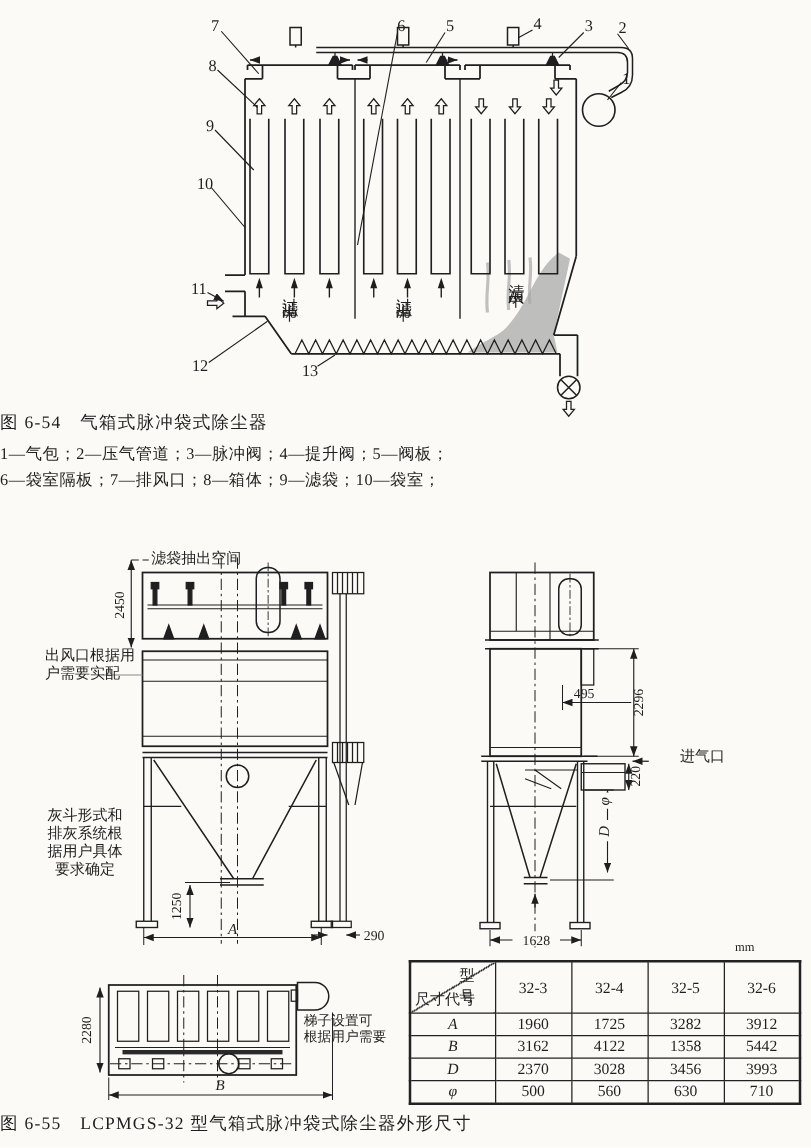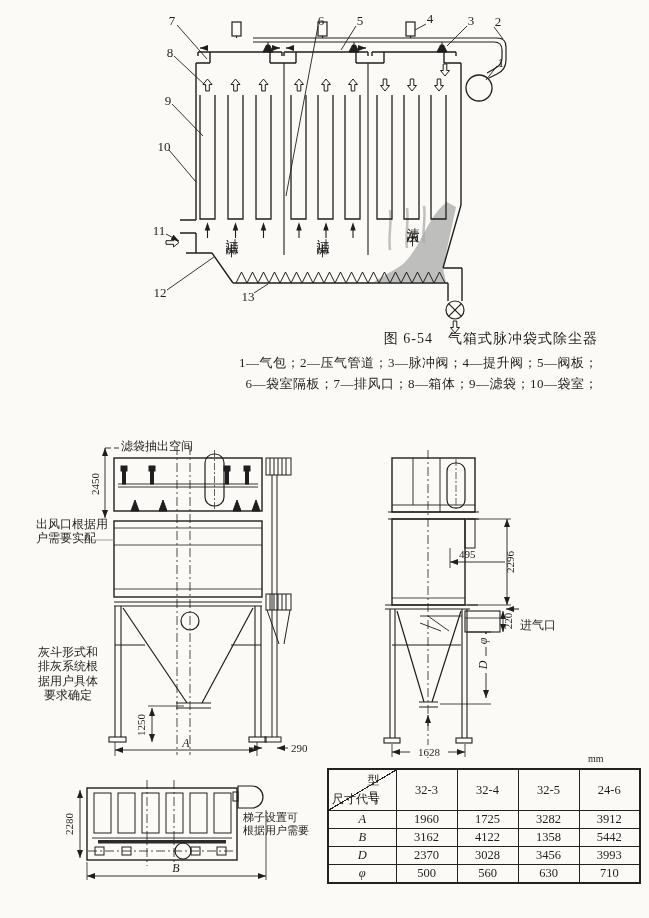--- a/index.html
+++ b/index.html
@@ -10,21 +10,21 @@
     color:#1f1f1f;
   }
   .page svg{position:absolute;left:0;top:0;}
   svg text{font-family:"Liberation Serif","DejaVu Serif",serif;fill:#1f1f1f;}
   svg .dim{font-size:11px;}
   svg .dim-i{font-size:12px;font-style:italic;}
   svg .callout{font-size:13px;}
   .ov{position:absolute;line-height:1.2;}
   .vtext{writing-mode:vertical-rl;text-orientation:upright;letter-spacing:3px;font-size:13px;}
   .pre{white-space:pre-line;}
-  .ctr{left:0;width:598px;text-align:right;}
+  .ctr{left:0;width:598px;text-align:left;}
   .cap{font-size:14px;letter-spacing:1px;}
   .leg{font-size:13px;letter-spacing:.5px;}
   .note{font-size:12px;}
   table.dims{
     position:absolute;left:327px;top:768px;
     border-collapse:collapse; table-layout:fixed;
     font-size:12.5px; color:#1f1f1f;
     border:2px solid #222;
   }
   table.dims td,table.dims th{
@@ -352,21 +352,21 @@
 <div class="ov ctr leg" style="top:355px;">1—气包；2—压气管道；3—脉冲阀；4—提升阀；5—阀板；</div>
 <div class="ov ctr leg" style="top:376px;">6—袋室隔板；7—排风口；8—箱体；9—滤袋；10—袋室；</div>
 
 <div class="ov note" style="left:121px;top:439px;">滤袋抽出空间</div>
 <div class="ov note pre" style="left:36px;top:517px;">出风口根据用
 户需要实配</div>
 <div class="ov note pre" style="left:38px;top:645px;text-align:center;">灰斗形式和
 排灰系统根
 据用户具体
 要求确定</div>
-<div class="ov note" style="left:520px;top:598px;margin-top:20px;">进气口</div>
+<div class="ov note" style="left:544px;top:598px;">进气口</div>
 <div class="ov note pre" style="left:243px;top:811px;font-size:11px;">梯子设置可
 根据用户需要</div>
 <div class="ov mm" style="left:588px;top:753px;">mm</div>
 
 <table class="dims">
   <colgroup>
         <col style="width:68px">
         <col style="width:61px">
         <col style="width:61px">
         <col style="width:61px">
@@ -374,21 +374,21 @@
       </colgroup>
   <tbody>
         <tr class="hd">
     <td class="corner">
       <span class="tr">型号</span>
       <span class="bl">尺寸代号</span>
     </td>
     <th>32-3</th>
     <th>32-4</th>
     <th>32-5</th>
-    <th>24-6</th>
+    <th>32-6</th>
   </tr>
   <tr>
     <th class="lbl">A</th>
     <td>1960</td>
     <td>1725</td>
     <td>3282</td>
     <td>3912</td>
   </tr>
   <tr>
     <th class="lbl">B</th>
@@ -407,14 +407,15 @@
   <tr>
     <th class="lbl">φ</th>
     <td>500</td>
     <td>560</td>
     <td>630</td>
     <td>710</td>
   </tr>
 </tbody>
     </table>
 
+<div class="ov ctr cap" style="top:892px;">图 6-55　LCPMGS-32 型气箱式脉冲袋式除尘器外形尺寸</div>
 
 </div>
 
 </body></html>

